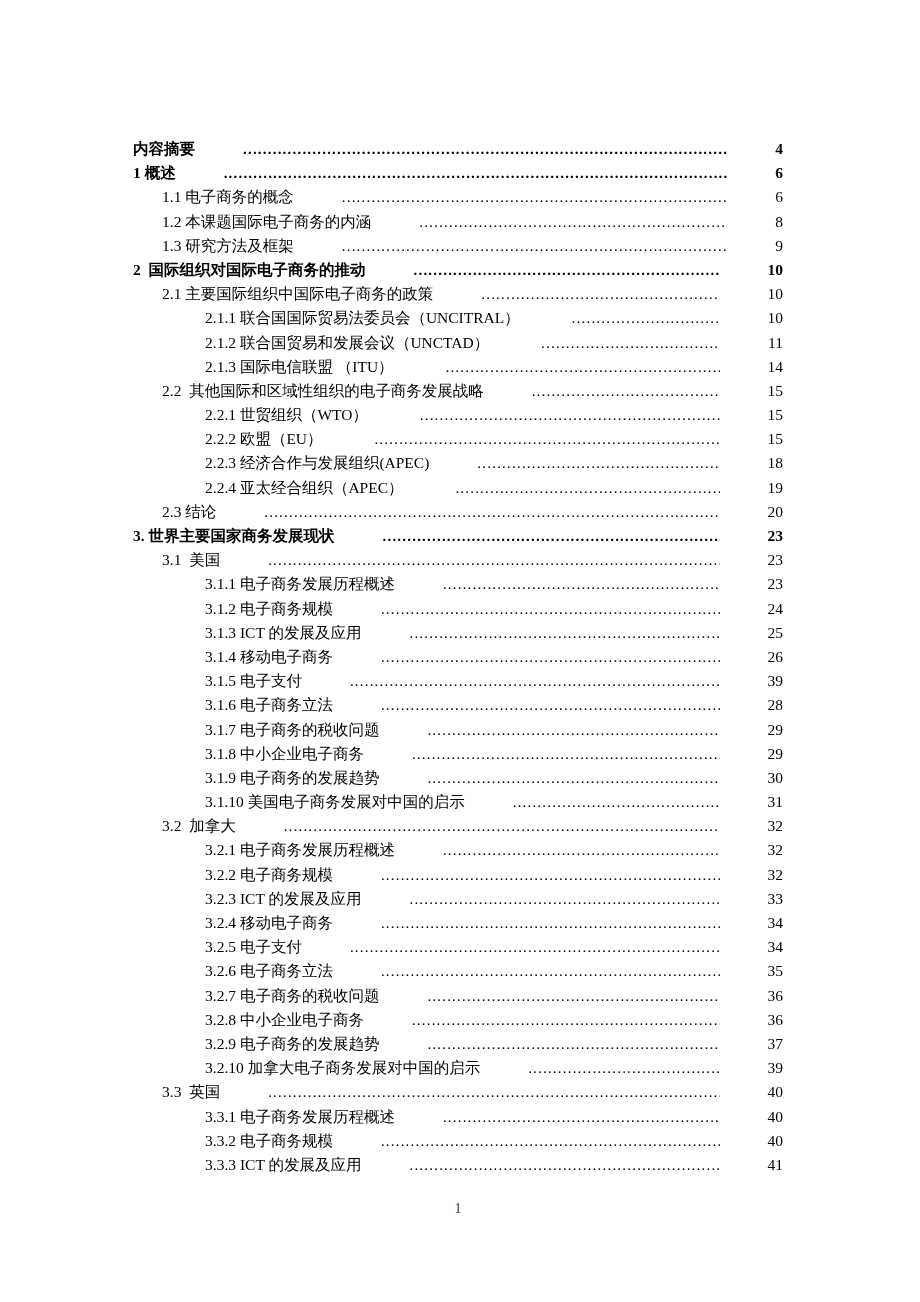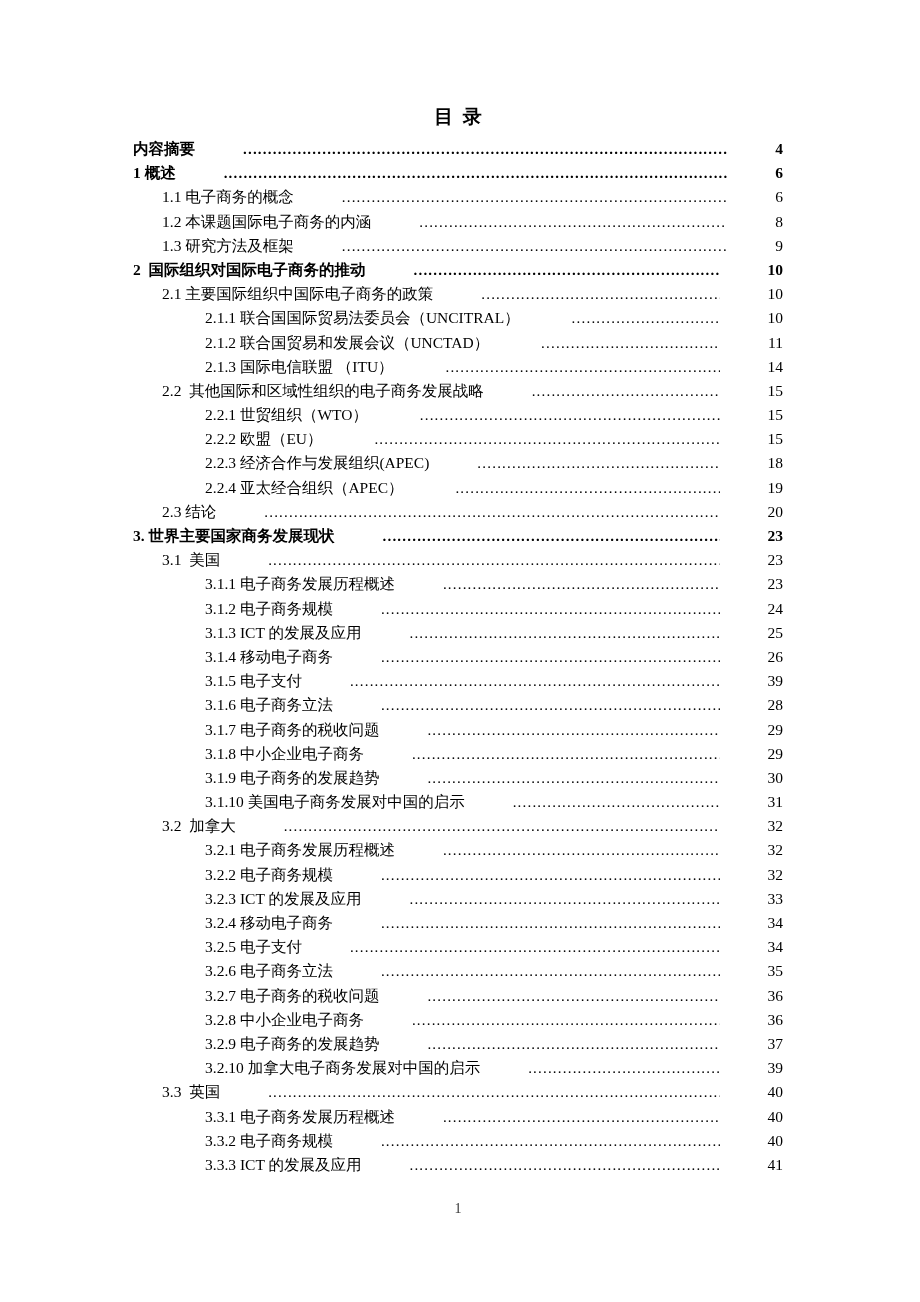--- a/index.html
+++ b/index.html
@@ -69,21 +69,20 @@
     width: 650px;
     text-align: center;
     font-size: 14px;
     color: #333333;
   }
 </style>
 </head>
 <body>
 
 <div class="page">
-  <h1 class="toc-title">目  录</h1>
   <div class="toc">
       <div class="row lvl0 bold">
         <span class="t">内容摘要</span>
         <span class="leader" aria-hidden="true">............................................................................................................................................................................................................................................................................................................</span>
         <span class="pg">4</span>
       </div>
       <div class="row lvl0 bold">
         <span class="t">1 概述</span>
         <span class="leader" aria-hidden="true">............................................................................................................................................................................................................................................................................................................</span>
         <span class="pg">6</span>

